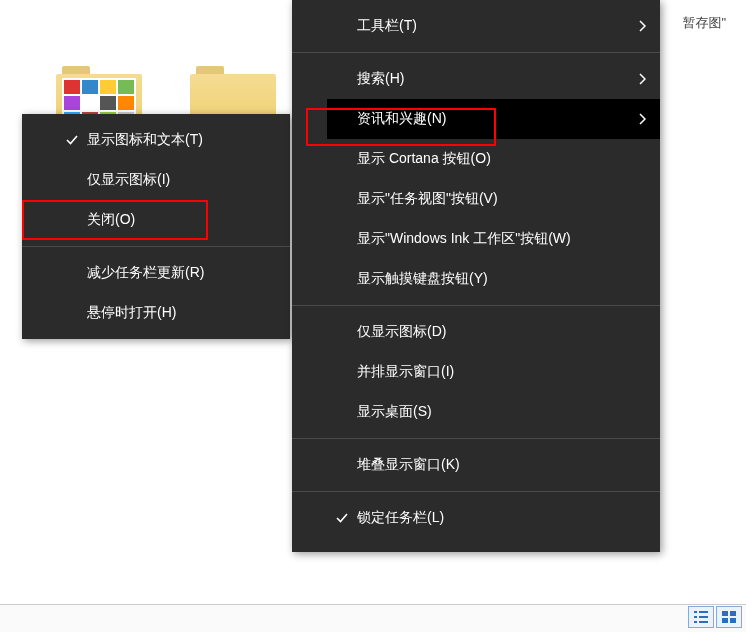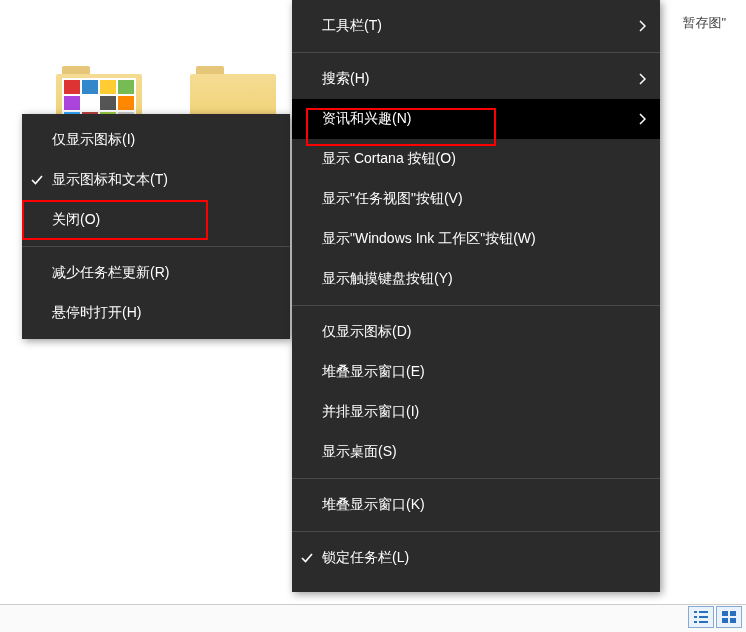--- a/index.html
+++ b/index.html
@@ -78,20 +78,21 @@
       padding: 6px 0 14px 0;
     }
     .menu-item {
       display: flex;
       align-items: center;
       height: 40px;
       padding: 0 14px 0 30px;
       color: #fff;
       position: relative;
       cursor: default;
+      margin-left: 35px;
     }
     .menu-item.highlight { background: #000000; }
     .menu-item .check {
       position: absolute;
       left: 8px;
       width: 14px;
       height: 14px;
     }
     .menu-item .arrow {
       margin-left: auto;
@@ -168,29 +169,29 @@
       <span style="background:#ccc"></span>
   </div>
 </div>
 <div class="folder-icon folder2">
   <div class="tab"></div>
     <div class="body"></div>
 </div>
 
 <div class="context-menu submenu">
   <div class="menu-item">
-    <span>仅显示图标(I)</span>
-  </div>
-  <div class="menu-item">
     <span class="check">
       <svg viewBox="0 0 14 14">
           <polyline points="2,7 5.5,10.5 12,3" stroke="#fff" stroke-width="1.6" fill="none"></polyline>
         </svg>
     </span>
     <span>显示图标和文本(T)</span>
+  </div>
+  <div class="menu-item">
+    <span>仅显示图标(I)</span>
   </div>
   <div class="menu-item">
     <span>关闭(O)</span>
   </div>
   <div class="separator"></div>
   <div class="menu-item">
     <span>减少任务栏更新(R)</span>
   </div>
   <div class="menu-item">
     <span>悬停时打开(H)</span>
@@ -231,23 +232,20 @@
   </div>
   <div class="menu-item">
     <span>显示"Windows Ink 工作区"按钮(W)</span>
   </div>
   <div class="menu-item">
     <span>显示触摸键盘按钮(Y)</span>
   </div>
   <div class="separator"></div>
   <div class="menu-item">
     <span>仅显示图标(D)</span>
-  </div>
-  <div class="menu-item">
-    <span>堆叠显示窗口(E)</span>
   </div>
   <div class="menu-item">
     <span>并排显示窗口(I)</span>
   </div>
   <div class="menu-item">
     <span>显示桌面(S)</span>
   </div>
   <div class="separator"></div>
   <div class="menu-item">
     <span>堆叠显示窗口(K)</span>

